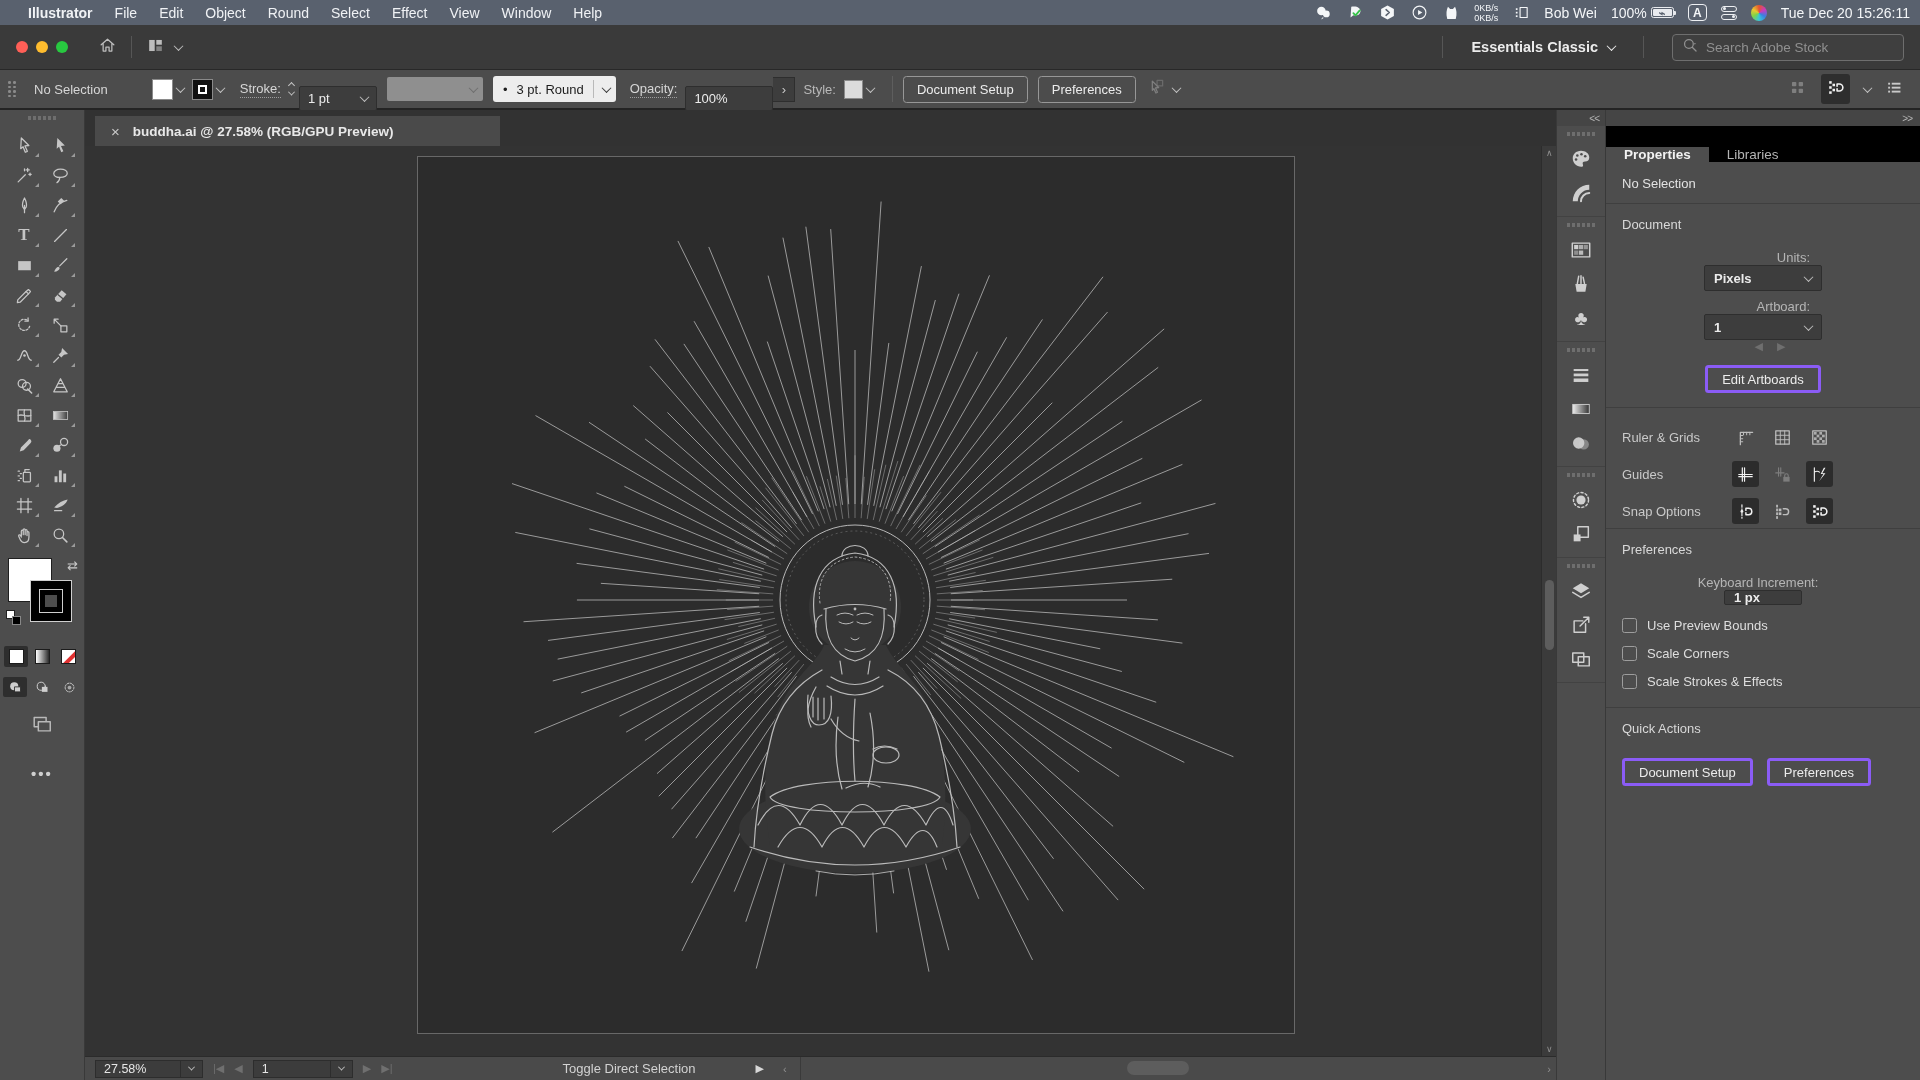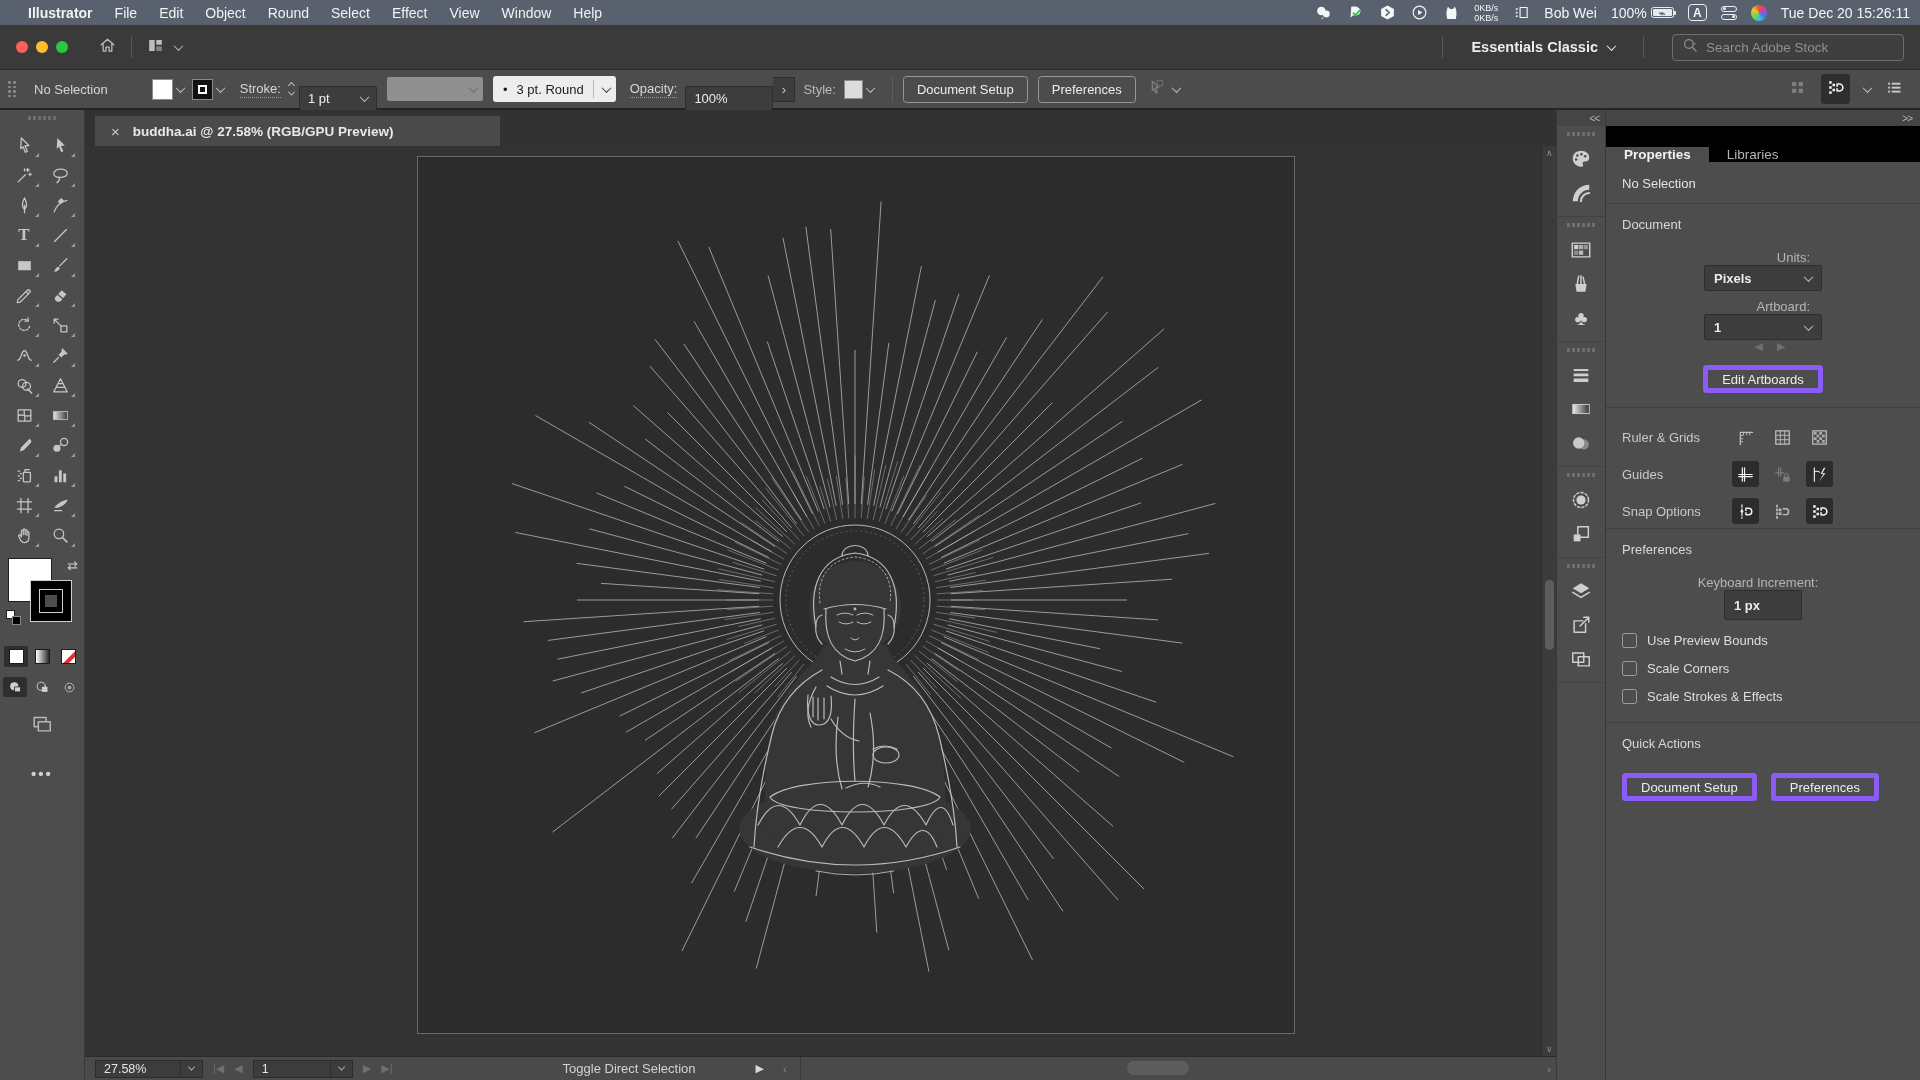--- a/index.html
+++ b/index.html
@@ -166,30 +166,30 @@
   .props-row-title { padding:14px 0 12px; color:#e2e2e2; }
   .pdivider { height:1px; background:#3f3f3f; margin:0 -16px; }
   .section-title { padding:13px 0 10px; color:#d8d8d8; }
   .prow { display:flex; align-items:center; margin:8px 0;flex-direction:column; }
   .plabel { width:104px; text-align:right; color:#b5b5b5; margin-right:10px; white-space:nowrap; }
   .pselect { width:118px; height:26px; background:#3d3d3d; border:1px solid #2e2e2e; border-radius:2px;
     display:flex; align-items:center; padding:0 9px; color:#ececec; font-weight:bold; }
   .pselect .chev { margin-left:auto; color:#bdbdbd; }
   .pselect.split { font-weight:normal; }
   .pnav { display:flex; gap:14px; margin-left:14px; color:#6f6f6f; font-size:11px; }
-  .pbtn { height:28px; border:5px solid #8b5cf6; border-radius:3.5px; display:inline-flex; align-items:center;
+  .pbtn { height:28px; border:3px solid #8b5cf6; border-radius:3.5px; display:inline-flex; align-items:center;
     padding:0 14px; color:#ececec; font-size:13px; }
   .icon-row { display:flex; align-items:center; margin:11px 0; }
   .icon-row .plabel2 { width:110px; color:#c9c9c9; }
   .ibtn { width:27px; height:26px; margin-right:10px; display:flex; align-items:center; justify-content:center;
     color:#bdbdbd; border-radius:3px; }
   .ibtn svg { width:19px; height:19px; }
   .ibtn.on { background:#2c2c2c; color:#f2f2f2; }
   .ibtn.faint { color:#7d7d7d; }
-  .kbd-field { width:78px; height:30px; background:#3d3d3d; border:1px solid #2e2e2e; border-radius:2px;
+  .kbd-field { width:78px; height:15px; background:#3d3d3d; border:1px solid #2e2e2e; border-radius:2px;
     display:flex; align-items:center; padding:0 9px; color:#ececec; font-weight:bold; }
   .chk-row { display:flex; align-items:center; gap:10px; margin:13px 0; color:#dedede; }
   .chk { width:15px; height:15px; border:1.4px solid #9d9d9d; border-radius:2.5px; background:transparent; }
   .qa-btns { display:flex; gap:14px; margin:12px 0 0; }
 </style>
 </head>
 <body>
 
 <div class="screen">
 

